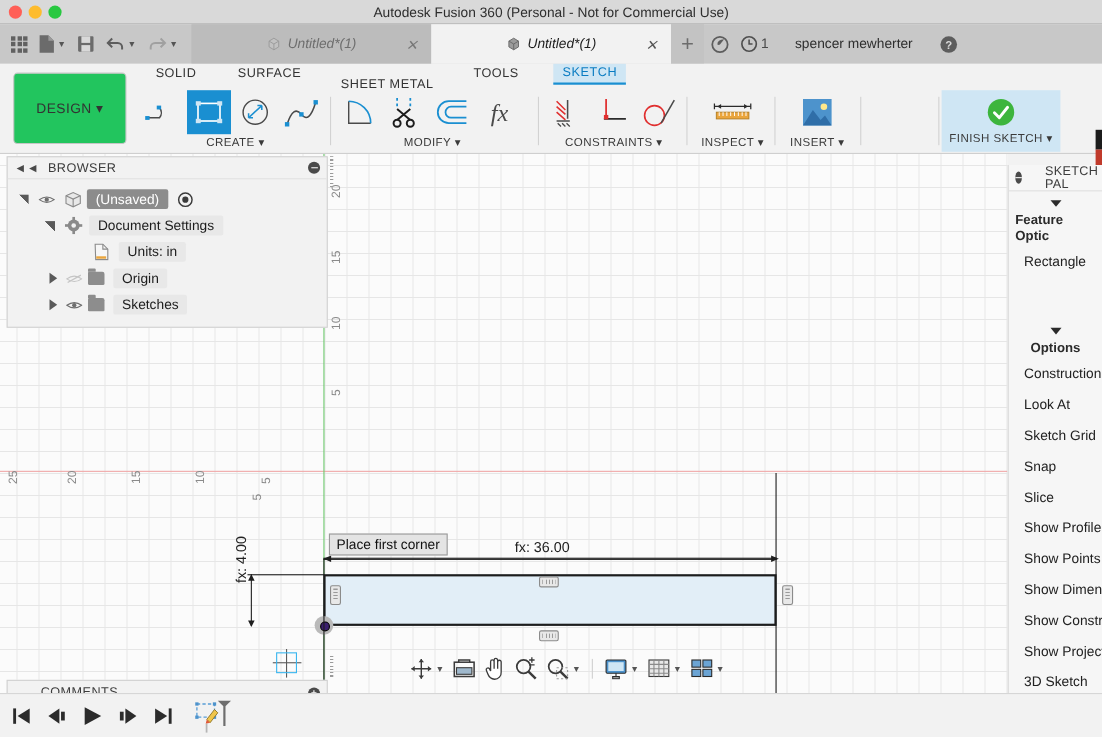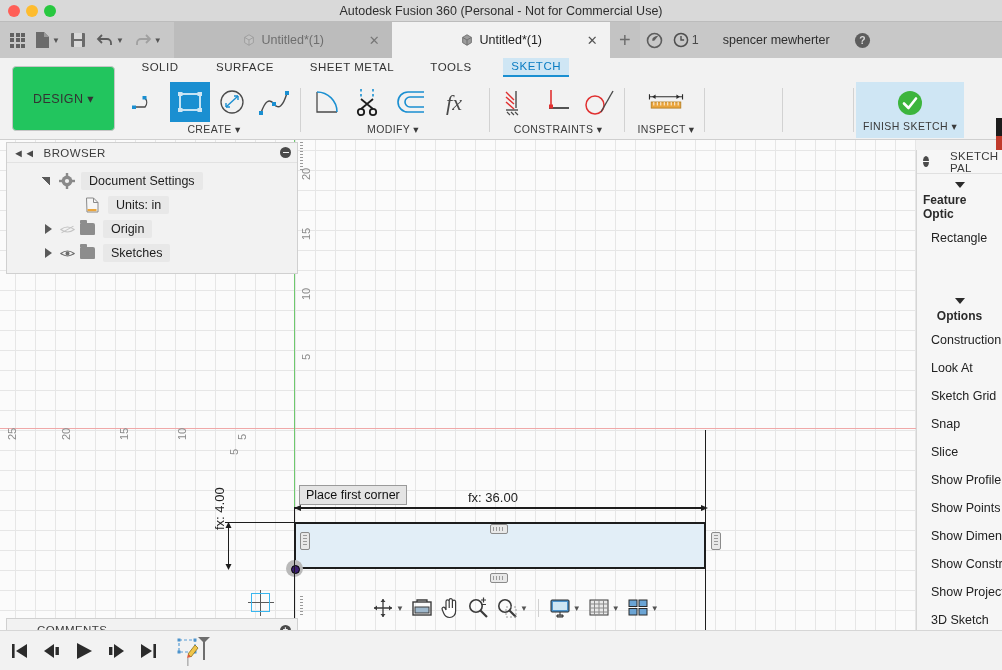--- a/index.html
+++ b/index.html
@@ -37,21 +37,21 @@
   }
   .qa{ display:flex; align-items:center; padding-left:6px; gap:2px; }
   .qbtn{
     display:flex; align-items:center; justify-content:center;
     height:30px; padding:0 4px; cursor:default;
   }
   .caret{ font-size:8px; color:#555; margin-left:2px; }
   .grid-icon{ display:grid; grid-template-columns:repeat(3,4px); grid-template-rows:repeat(3,4px); gap:1.5px; }
   .grid-icon i{ background:#616161; display:block; width:4px;height:4px; }
 
-  .tabs{ display:flex; align-items:flex-end; margin-left:8px; }
+  .tabs{ display:flex; align-items:flex-end; margin-left:8px;font-style:italic; }
   .tab{
     width:218px; height:36px; display:flex; align-items:center; justify-content:center;
     position:relative; font-size:12.5px; gap:6px;
     background:#bcbcbc; color:#6e6e6e;
   }
   .tab.active{ background:#f2f2f2; color:#1d1d1d; }
   .tab .cube{ width:14px; height:14px; }
   .tab .x{ position:absolute; right:12px; font-size:13px; color:#777; }
   .tab.active .x{ color:#555; }
   .plus{
@@ -320,21 +320,21 @@
       </div>
     </div>
   </div>
 
   <div class="ribbon">
 
     <div class="design-box">DESIGN ▾</div>
 
     <div class="ws" style="position:absolute;left:137px;top:3px;width:46px">SOLID</div>
     <div class="ws" style="position:absolute;left:212px;top:3px;width:66px">SURFACE</div>
-    <div class="ws" style="position:absolute;left:308px;top:3px;width:88px">SHEET METAL</div>
+    <div class="ws" style="position:absolute;left:308px;top:13px;width:88px">SHEET METAL</div>
     <div class="ws" style="position:absolute;left:425px;top:3px;width:52px">TOOLS</div>
     <div class="ws active" style="position:absolute;left:503px;top:0px;width:66px">SKETCH</div>
 
     <div class="grp" style="left:128px;width:172px">
       <div class="grp-icons">
         <div class="tool">
           <svg width="34" height="24" viewBox="0 0 34 24">
               <path d="M3 17 H14 a7 7 0 0 0 0 -9" fill="none" stroke="#4a4a4a" stroke-width="1.4"></path>
               <rect x="1" y="15.5" width="4" height="3.5" fill="#1a8fd1"></rect>
               <rect x="11.5" y="6" width="4" height="3.5" fill="#1a8fd1"></rect>
@@ -440,20 +440,32 @@
               <path d="M7 7 l4 -2.5 v5 z M39 7 l-4 -2.5 v5 z" fill="#2b2b2b"></path>
               <rect x="6" y="13" width="34" height="7" fill="#eaa53c" stroke="#b57f23"></rect>
               <path d="M9 13 v4 M13 13 v4 M17 13 v4 M21 13 v4 M25 13 v4 M29 13 v4 M33 13 v4 M37 13 v4" stroke="#fff" stroke-width="1"></path>
             </svg>
         </div>
       </div>
       <div class="grp-label">INSPECT ▾</div>
     </div>
     <div class="sep" style="left:704px"></div>
 
+    <div class="grp" style="left:712px;width:62px">
+      <div class="grp-icons" style="justify-content:center">
+        <div class="tool">
+          <svg width="30" height="30" viewBox="0 0 30 30">
+              <rect x="2" y="3" width="26" height="24" fill="#4d93cc"></rect>
+              <circle cx="21" cy="10" r="3" fill="#ffe88a"></circle>
+              <path d="M2 27 L11 13 L18 22 L22 18 L28 27 Z" fill="#2f6ea8"></path>
+            </svg>
+        </div>
+      </div>
+      <div class="grp-label">INSERT ▾</div>
+    </div>
     <div class="sep" style="left:782px"></div>
 
     <div class="sep" style="left:853px"></div>
 
     <div class="finish" style="left:856px">
       <svg width="28" height="28" viewBox="0 0 28 28">
         <circle cx="14" cy="14" r="12" fill="#3db53d"></circle>
         <path d="M8 14.5 L12.5 19 L20 9.5" fill="none" stroke="#fff" stroke-width="2.6" stroke-linecap="round" stroke-linejoin="round"></path>
       </svg>
       <div class="grp-label" style="margin-top:3px">FINISH SKETCH ▾</div>
@@ -517,20 +529,37 @@
   </div>
 
   <div class="browser">
     <div class="bhead">
       <span style="color:#4a4a4a;font-size:11px">◄◄</span>
       <span>BROWSER</span>
       <span class="dot"></span>
     </div>
     <div class="btree">
 
+      <div class="brow sel" style="padding-left:36px">
+        <span class="tri open" style="margin-left:-26px;margin-right:9px"></span>
+        <svg class="eye" viewBox="0 0 20 13" style="margin-right:8px">
+          <path d="M1 6.5 Q10 0 19 6.5 Q10 13 1 6.5 Z" fill="none" stroke="#6e6e6e" stroke-width="1.4"></path>
+            <circle cx="10" cy="6.5" r="2.6" fill="#6e6e6e"></circle>
+        </svg>
+        <svg width="17" height="15" viewBox="0 0 17 15" style="margin-right:4px">
+          <path d="M2 4 L8.5 1 L15 4 L15 11 L8.5 14 L2 11 Z" fill="#e8e8e8" stroke="#8a8a8a"></path>
+            <path d="M2 4 L8.5 7 L15 4" fill="none" stroke="#8a8a8a"></path>
+            <path d="M8.5 7 V14" stroke="#8a8a8a"></path>
+        </svg>
+        <span class="lbl">(Unsaved)</span>
+        <svg width="15" height="15" viewBox="0 0 16 16" style="margin-left:8px">
+          <circle cx="8" cy="8" r="6.5" fill="none" stroke="#3b3b3b" stroke-width="1.4"></circle>
+            <circle cx="8" cy="8" r="3" fill="#3b3b3b"></circle>
+        </svg>
+      </div>
 
       <div class="brow" style="padding-left:60px">
         <span class="tri open" style="margin-left:-26px;margin-right:9px"></span>
         <svg width="16" height="16" viewBox="0 0 16 16" style="margin-right:6px">
           <circle cx="8" cy="8" r="5.4" fill="#8a8a8a"></circle>
             <circle cx="8" cy="8" r="2.1" fill="#f2f2f2"></circle>
           <g fill="#8a8a8a">
               <rect x="6.8" y="0" width="2.4" height="3.4"></rect>
               <rect x="6.8" y="12.6" width="2.4" height="3.4"></rect>
               <rect x="0" y="6.8" width="3.4" height="2.4"></rect>

